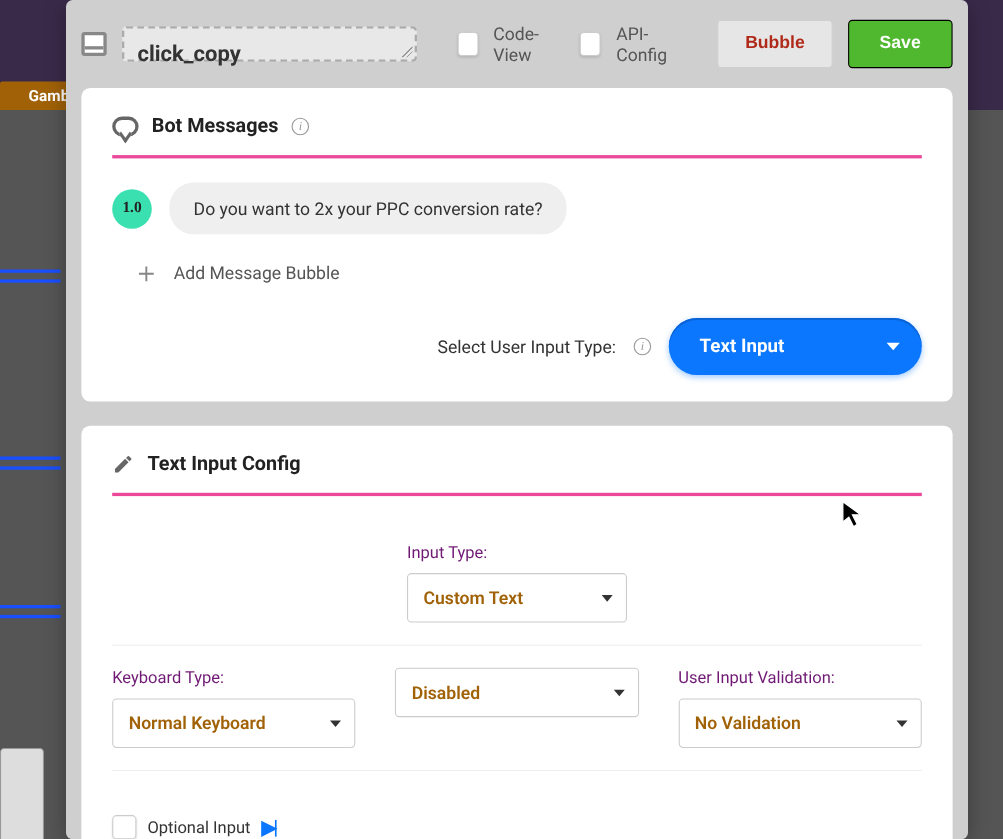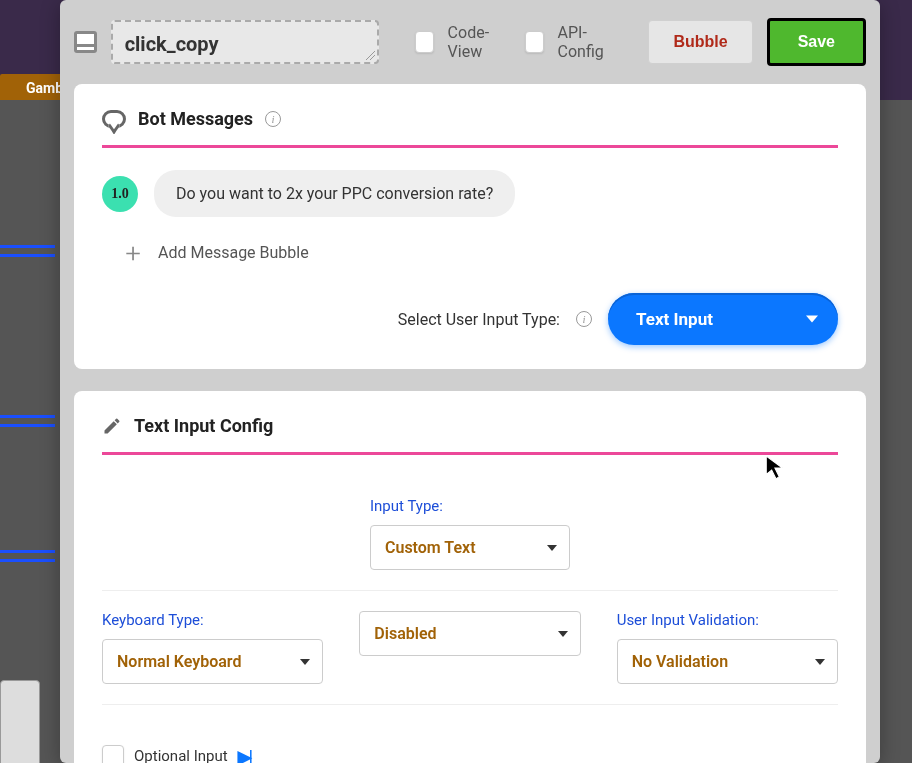--- a/index.html
+++ b/index.html
@@ -66,41 +66,41 @@
   }
   .title-input {
     flex: 0 0 260px;
     border: 2px dashed #aaa;
     background: #e8e8e8;
     border-radius: 4px;
     padding: 10px 12px;
     font-size: 20px; font-weight: 700;
     color: #333;
     resize: none;
-    height: 44px;
+    height: 32px;
     position: relative;
   }
   .title-input-wrap { position: relative; flex:0 0 268px; }
   .resize-handle {
     position:absolute; right:4px; bottom:4px; width:10px; height:10px;
     background:
       linear-gradient(135deg, transparent 50%, #999 50%, #999 57%, transparent 57%, transparent 71%, #999 71%, #999 78%, transparent 78%);
   }
   .checkbox {
     width: 22px; height: 22px; background: #fff; border: 1px solid #ccc; border-radius: 4px;
     box-shadow: 0 1px 2px rgba(0,0,0,.1);
   }
   .chk-label { color:#555; font-size:16px; }
   .header-spacer { flex: 1; }
   .btn-cancel {
     background: #e6e6e6; border:1px solid #d0d0d0; color:#b02a1a;
     padding: 12px 24px; font-size:16px; font-weight:600; border-radius:4px;
   }
   .btn-save {
-    background: #4fb82e; border: 3px solid #000000; color:#fff;
+    background: #4fb82e; border: 1px solid #000000; color:#fff;
     padding: 12px 28px; font-size:16px; font-weight:600; border-radius:4px;
   }
 
   .card {
     background:#fff; border-radius:8px; padding: 24px 28px;
     margin-bottom: 22px;
   }
 
   .section-head {
     display:flex; align-items:center; gap:12px;
@@ -150,21 +150,21 @@
   }
   .blue-select .caret {
     position:absolute; right:20px; top:50%; transform:translateY(-50%);
     width:0;height:0;border-left:6px solid transparent;border-right:6px solid transparent;border-top:7px solid #fff;
   }
 
   .form-row { display:flex; gap: 36px; padding: 20px 0; border-bottom:1px solid #eee; }
   .form-row.no-border { border-bottom:none; }
   .form-col { flex:1; display:flex; flex-direction:column; gap:10px; }
   .form-col.centered { align-items:flex-start; margin:0 auto; flex:0 0 auto; }
-  .form-label { color:#1d4ed8; font-size:15px; }
+  .form-label { color:#701a75; font-size:15px; }
   .native-select {
     border:1px solid #ccc; border-radius:4px; padding:12px 36px 12px 14px;
     font-size:16px; font-weight:600; color:#a16207; background:#fff;
     position:relative; min-width:200px; display:flex; align-items:flex-start; justify-content:space-between;
   }
   .native-select .caret2 {
     width:0;height:0;border-left:5px solid transparent;border-right:5px solid transparent;border-top:6px solid #333;
     position:absolute; right:12px; top:50%; transform:translateY(-50%);
   }
 

